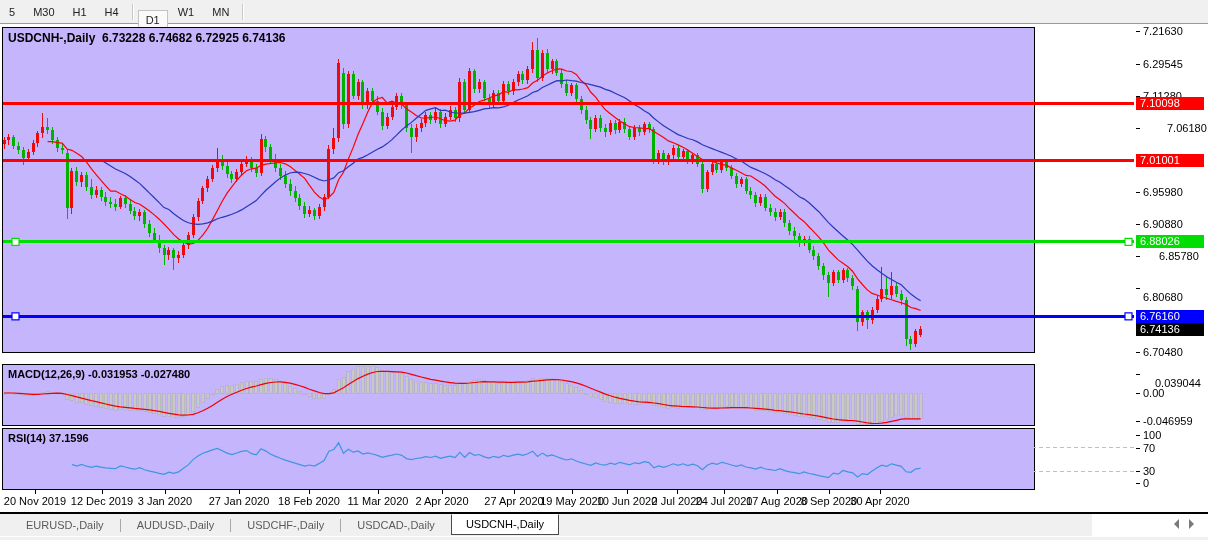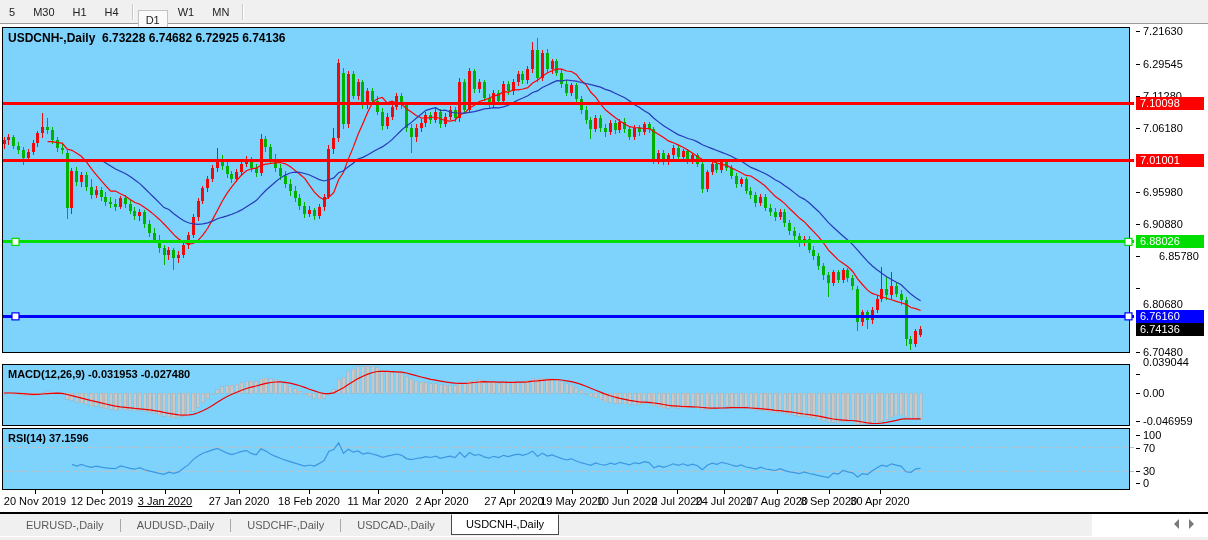--- a/index.html
+++ b/index.html
@@ -5,21 +5,21 @@
   html,body{margin:0;padding:0;background:#fff;}
   #app{position:relative;width:1208px;height:540px;overflow:hidden;background:#fff;
        font-family:"Liberation Sans", sans-serif;-webkit-font-smoothing:antialiased;}
   
   .toolbar{position:absolute;left:0;top:0;width:1208px;height:24px;background:#f0f0f0;
            border-bottom:1px solid #9a9a9a;display:flex;align-items:center;box-sizing:border-box;}
   .tf-btn{font-size:11px;color:#222;padding:3px 7px;margin:0 1px;border:1px solid transparent;cursor:default;}
   .tf-btn.active{background:#fafafa;border:1px solid #c3c3c3;margin-top:16px;}
   .tf-sep{width:1px;height:16px;background:#c8c8c8;margin:0 4px;box-shadow:1px 0 0 #fff;}
   
-  .panel{position:absolute;left:2px;width:1128px;background:#7dd3fc;border:1px solid #000;box-sizing:border-box;}
+  .panel{position:absolute;left:2px;width:1033px;background:#c4b5fd;border:1px solid #000;box-sizing:border-box;}
   #panel-main{top:27px;height:326px;}
   #panel-macd{top:364px;height:62px;}
   #panel-rsi{top:428px;height:62px;}
   .chart-title{position:absolute;left:5px;top:3px;font-size:12px;font-weight:700;color:#000;white-space:pre;}
   .ind-label{position:absolute;left:5px;top:3px;font-size:11px;font-weight:700;color:#000;white-space:pre;}
   
   .axis-label{position:absolute;left:1143px;height:11px;line-height:11px;font-size:11px;color:#000;white-space:nowrap;}
   .axis-tick{position:absolute;left:1136px;width:4px;height:1px;background:#000;}
   .px-label{position:absolute;left:1136px;width:68px;height:13px;line-height:13px;font-size:11px;color:#fff;
             padding-left:4px;box-sizing:border-box;white-space:nowrap;}
@@ -679,60 +679,60 @@
     <div class="tab-arrow arrow-right"></div>
   </div>
   <div class="bottom-strip"></div>
 <div class="axis-tick" style="top: 31px;"></div>
     <div class="axis-label" style="top: 26px;">7.21630</div>
     <div class="axis-tick" style="top: 63.9472px;"></div>
     <div class="axis-label" style="top: 58.9472px;">6.29545</div>
     <div class="axis-tick" style="top: 95.9531px;"></div>
     <div class="axis-label" style="top: 90.9531px;">7.11280</div>
     <div class="axis-tick" style="top: 127.959px;"></div>
-    <div class="axis-label" style="top: 122.959px;">7.06180</div>
+    <div class="axis-label" style="top: 122.959px; margin-left: 24px;">7.06180</div>
     <div class="axis-tick" style="top: 159.965px;"></div>
     <div class="axis-label" style="top: 154.965px;">7.01080</div>
     <div class="axis-tick" style="top: 191.971px;"></div>
     <div class="axis-label" style="top: 186.971px;">6.95980</div>
     <div class="axis-tick" style="top: 223.977px;"></div>
     <div class="axis-label" style="top: 218.977px;">6.90880</div>
     <div class="axis-tick" style="top: 255.982px;"></div>
     <div class="axis-label" style="top: 250.982px; margin-left: 16px;">6.85780</div>
     <div class="axis-tick" style="top: 287.988px;"></div>
-    <div class="axis-label" style="top: 299px;">6.80680</div>
+    <div class="axis-label" style="top: 292px;">6.80680</div>
     <div class="axis-tick" style="top: 319.994px;"></div>
     <div class="axis-label" style="top: 314.994px;">6.75580</div>
     <div class="axis-tick" style="top: 352px;"></div>
     <div class="axis-label" style="top: 347px;">6.70480</div>
     <div class="px-label" style="top: 96.8709px; background: rgb(255, 0, 0);">7.10098</div>
     <div class="px-label" style="top: 153.961px; background: rgb(255, 0, 0);">7.01001</div>
     <div class="px-label" style="top: 235.387px; background: rgb(0, 221, 0);">6.88026</div>
     <div class="px-label" style="top: 309.854px; background: rgb(0, 0, 255);">6.76160</div>
     <div class="px-label" style="top: 322.556px; background: rgb(0, 0, 0);">6.74136</div>
     <div class="axis-tick" style="top: 374px;"></div>
-    <div class="axis-label" style="top: 357px;">0.039044</div>
+    <div class="axis-label" style="top: 378px; margin-left: 12px;">0.039044</div>
     <div class="axis-tick" style="top: 393px;"></div>
     <div class="axis-label" style="top: 388px;">0.00</div>
     <div class="axis-tick" style="top: 421px;"></div>
     <div class="axis-label" style="top: 416px;">-0.046959</div>
     <div class="axis-tick" style="top: 435px;"></div>
     <div class="axis-label" style="top: 430px;">100</div>
     <div class="axis-tick" style="top: 448px;"></div>
     <div class="axis-label" style="top: 443px;">70</div>
     <div class="axis-tick" style="top: 471px;"></div>
     <div class="axis-label" style="top: 466px;">30</div>
     <div class="axis-tick" style="top: 483px;"></div>
     <div class="axis-label" style="top: 478px;">0</div>
     <div class="date-tick" style="left: 35px;"></div>
     <div class="date-label" style="left: 35px;">20 Nov 2019</div>
     <div class="date-tick" style="left: 102px;"></div>
     <div class="date-label" style="left: 102px;">12 Dec 2019</div>
     <div class="date-tick" style="left: 165px;"></div>
-    <div class="date-label" style="left: 165px; text-decoration: underline;">3 Jan 2020</div>
+    <div class="date-label" style="left: 165px;">3 Jan 2020</div>
     <div class="date-tick" style="left: 239px;"></div>
     <div class="date-label" style="left: 239px;">27 Jan 2020</div>
     <div class="date-tick" style="left: 309px;"></div>
     <div class="date-label" style="left: 309px;">18 Feb 2020</div>
     <div class="date-tick" style="left: 378px;"></div>
     <div class="date-label" style="left: 378px;">11 Mar 2020</div>
     <div class="date-tick" style="left: 442px;"></div>
     <div class="date-label" style="left: 442px;">2 Apr 2020</div>
     <div class="date-tick" style="left: 514px;"></div>
     <div class="date-label" style="left: 514px;">27 Apr 2020</div>

